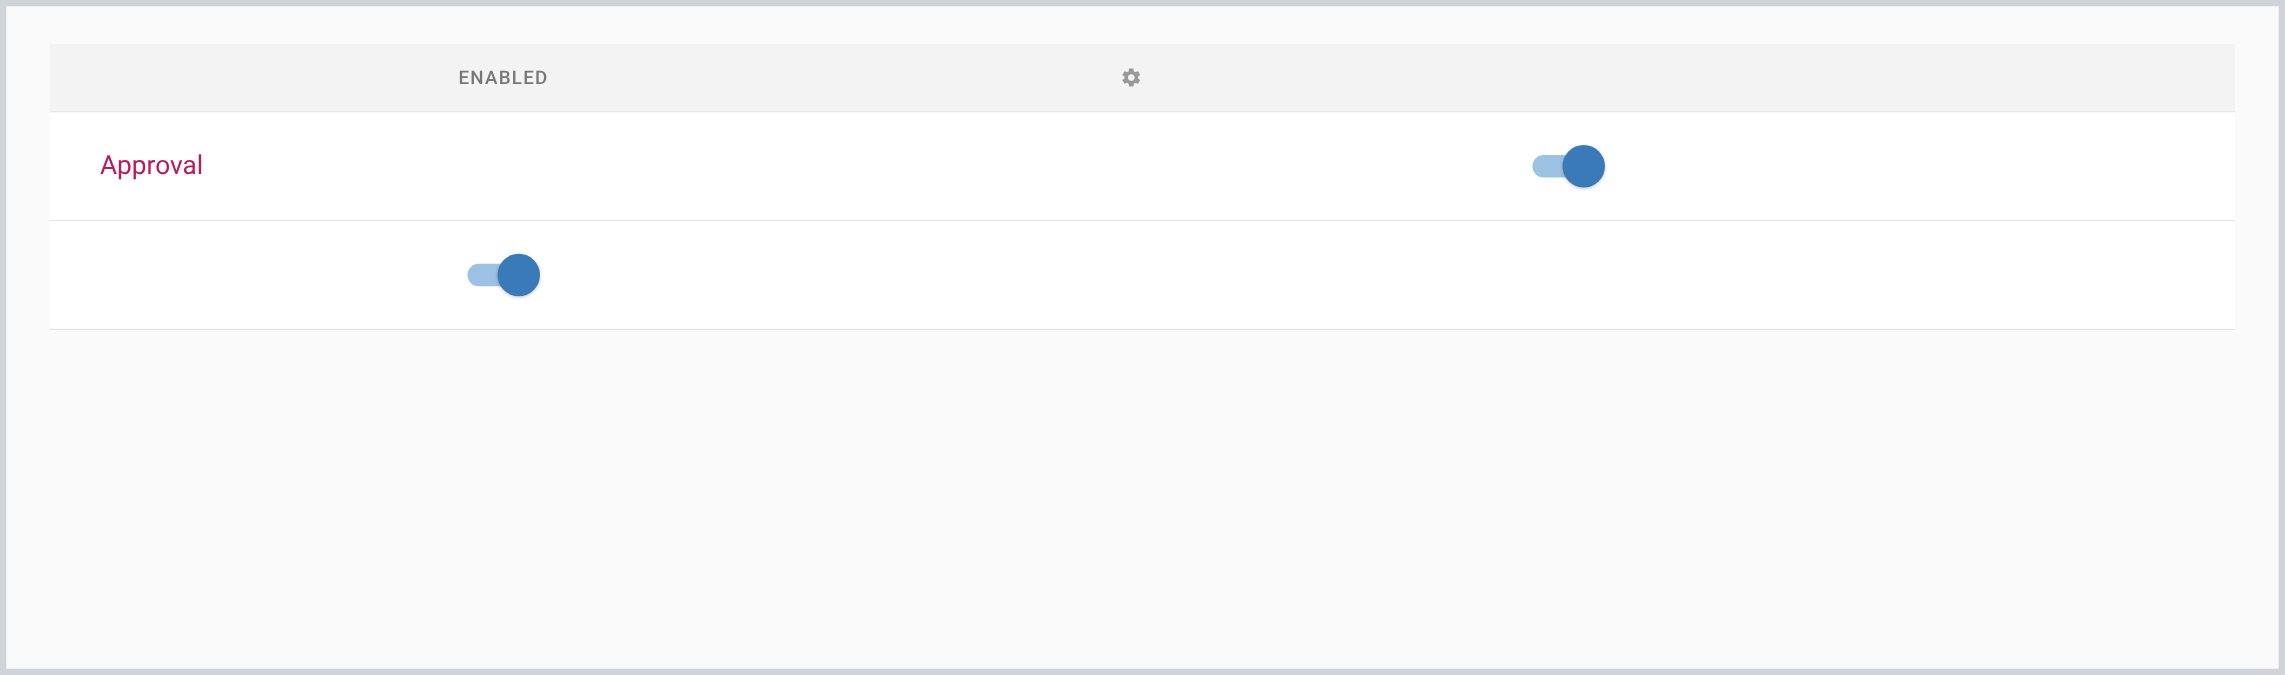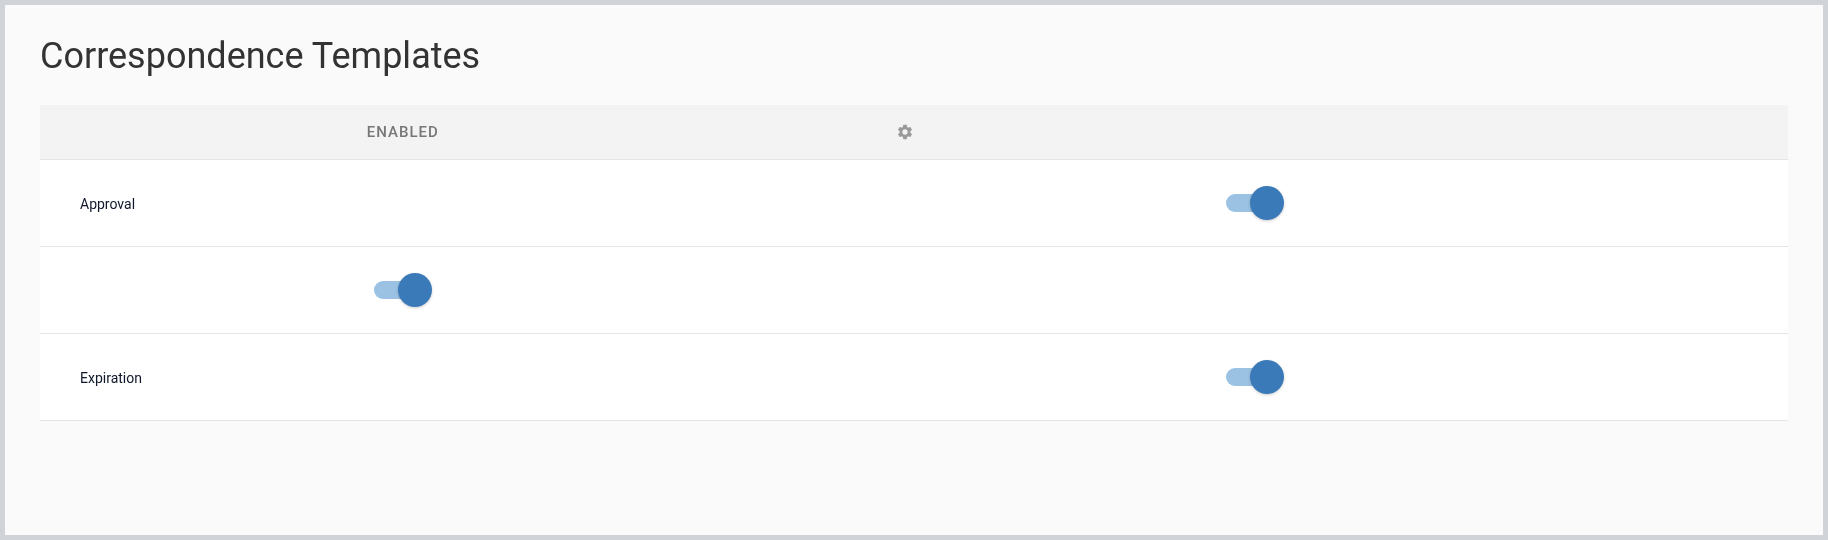--- a/index.html
+++ b/index.html
@@ -64,23 +64,23 @@
       display: flex;
       align-items: center;
       background: #fff;
       padding: 26px 22px;
       border-bottom: 1px solid #e5e5e5;
     }
     .row-title {
       flex: 0 0 50%;
     }
     .row-title a {
-      color: #0f172a;
+      color: #be185d;
       text-decoration: none;
-      font-size: 14px;
+      font-size: 21px;
       padding-left: 18px;
     }
     .row-enabled {
       flex: 0 0 40%;
       display: flex;
       justify-content: center;
     }
     .row-actions {
       flex: 0 0 10%;
     }
@@ -107,21 +107,20 @@
       height: 34px;
       background: #3b7ab8;
       border-radius: 50%;
       box-shadow: 0 1px 3px rgba(0,0,0,0.2);
     }
   </style>
 </head>
 <body>
 
 <div class="page-container">
-  <h1 class="page-title">Correspondence Templates</h1>
 
   <div class="table-wrapper">
     <div class="table-header">
       <div class="col-enabled">ENABLED</div>
       <div class="col-actions">
         <svg class="gear-icon" viewBox="0 0 24 24">
           <path d="M19.14,12.94c0.04-0.3,0.06-0.61,0.06-0.94c0-0.32-0.02-0.64-0.07-0.94l2.03-1.58c0.18-0.14,0.23-0.41,0.12-0.61 l-1.92-3.32c-0.12-0.22-0.37-0.29-0.59-0.22l-2.39,0.96c-0.5-0.38-1.03-0.7-1.62-0.94L14.4,2.81c-0.04-0.24-0.24-0.41-0.48-0.41 h-3.84c-0.24,0-0.43,0.17-0.47,0.41L9.25,5.35C8.66,5.59,8.12,5.92,7.63,6.29L5.24,5.33c-0.22-0.08-0.47,0-0.59,0.22L2.74,8.87 C2.62,9.08,2.66,9.34,2.86,9.48l2.03,1.58C4.84,11.36,4.8,11.69,4.8,12s0.02,0.64,0.07,0.94l-2.03,1.58 c-0.18,0.14-0.23,0.41-0.12,0.61l1.92,3.32c0.12,0.22,0.37,0.29,0.59,0.22l2.39-0.96c0.5,0.38,1.03,0.7,1.62,0.94l0.36,2.54 c0.05,0.24,0.24,0.41,0.48,0.41h3.84c0.24,0,0.44-0.17,0.47-0.41l0.36-2.54c0.59-0.24,1.13-0.56,1.62-0.94l2.39,0.96 c0.22,0.08,0.47,0,0.59-0.22l1.92-3.32c0.12-0.22,0.07-0.47-0.12-0.61L19.14,12.94z M12,15.6c-1.98,0-3.6-1.62-3.6-3.6 s1.62-3.6,3.6-3.6s3.6,1.62,3.6,3.6S13.98,15.6,12,15.6z"></path>
         </svg>
       </div>
     </div>
@@ -142,27 +141,15 @@
     <div class="table-row">
       <div class="row-enabled">
         <div class="toggle">
           <div class="toggle-track"></div>
           <div class="toggle-thumb"></div>
         </div>
       </div>
       <div class="row-actions"></div>
     </div>
 
-    <div class="table-row">
-      <div class="row-title">
-        <a href="#">Expiration</a>
-      </div>
-      <div class="row-enabled">
-        <div class="toggle">
-          <div class="toggle-track"></div>
-          <div class="toggle-thumb"></div>
-        </div>
-      </div>
-      <div class="row-actions"></div>
-    </div>
 
   </div>
 </div>
 
 </body></html>

